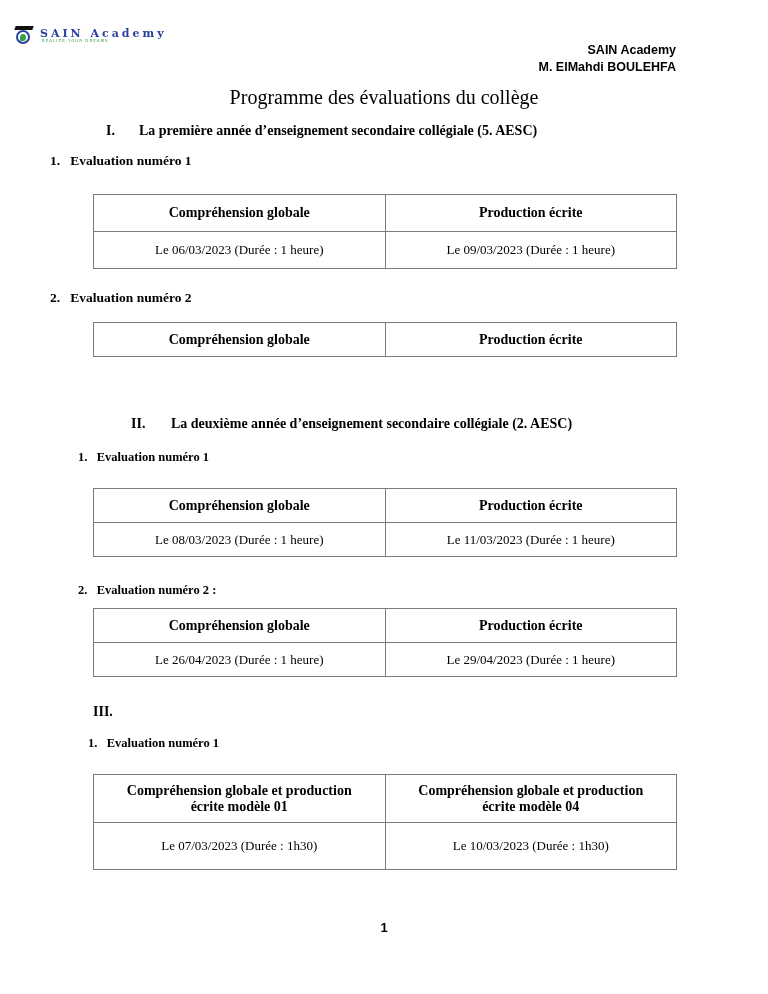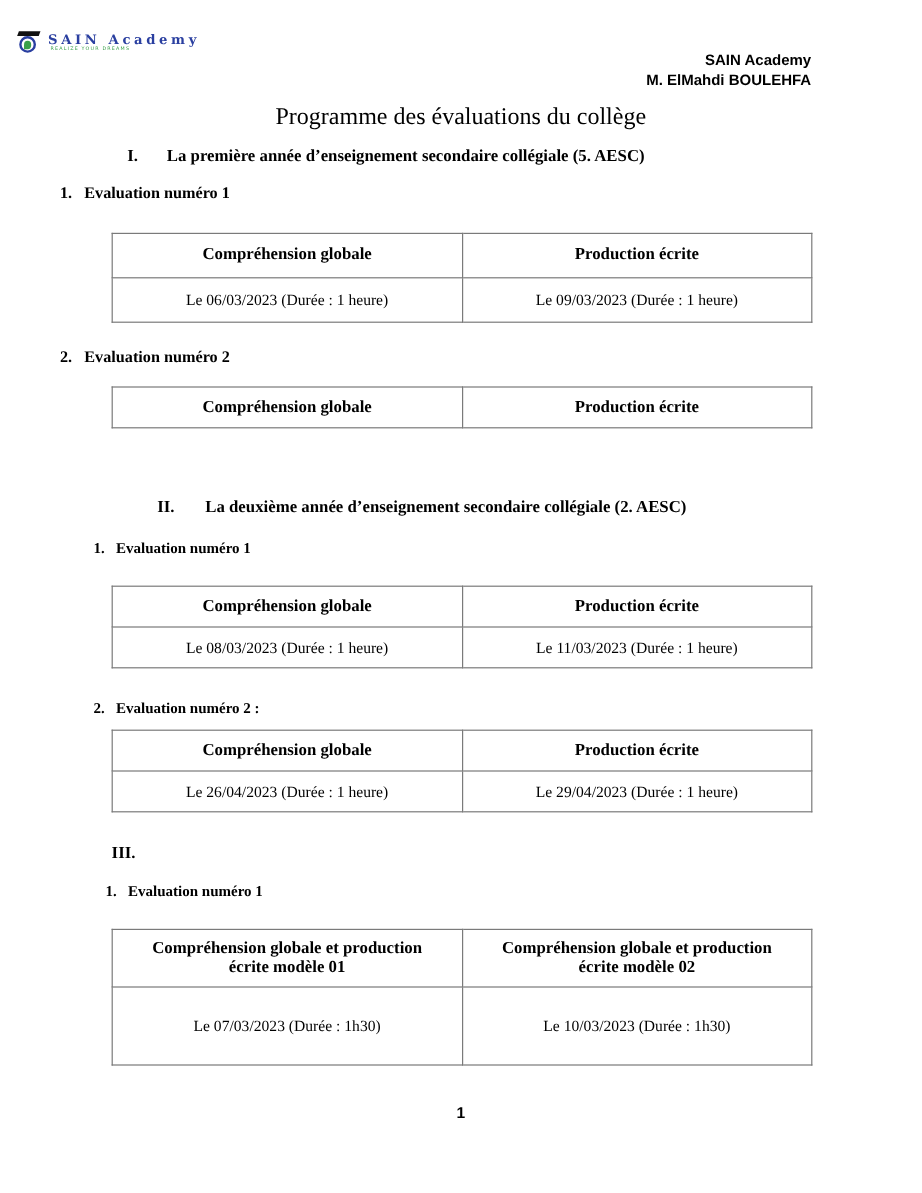--- a/index.html
+++ b/index.html
@@ -110,22 +110,22 @@
   </table>
 
 <div class="level" style="left:93px; top:704px;flex-direction:column;">
   <span class="num" style="width:45px">III.</span>
 </div>
 <div class="eval small" style="left:88px; top:736px; white-space:pre;">1.   Evaluation numéro 1</div>
 <table style="left:93px; top:774px; width:584px;">
   <tbody>
       <tr style="height:48px">
     <td class="h" style="padding:0 18px; line-height:16px;">Compréhension globale et production écrite modèle 01</td>
-    <td class="h" style="padding:0 18px; line-height:16px;">Compréhension globale et production écrite modèle 02</td>
+    <td class="h" style="padding:0 18px; line-height:16px;">Compréhension globale et production écrite modèle 04</td>
   </tr>
-  <tr style="height:65px">
+  <tr style="height:47px">
     <td>Le 07/03/2023 (Durée : 1h30)</td>
     <td>Le 10/03/2023 (Durée : 1h30)</td>
   </tr>
 </tbody>
   </table>
 
 <div style="position:absolute; left:0; width:768px; top:920px; text-align:center; font-family:'Liberation Sans', sans-serif; font-weight:bold; font-size:13px;">1</div>
 
 </body></html>

